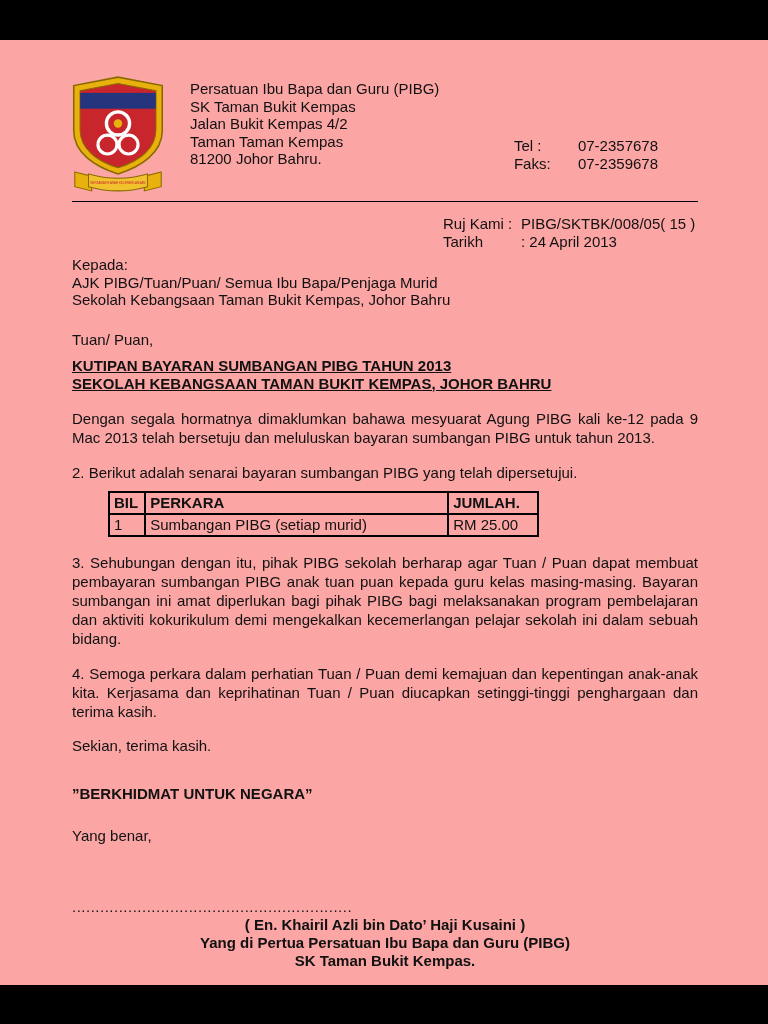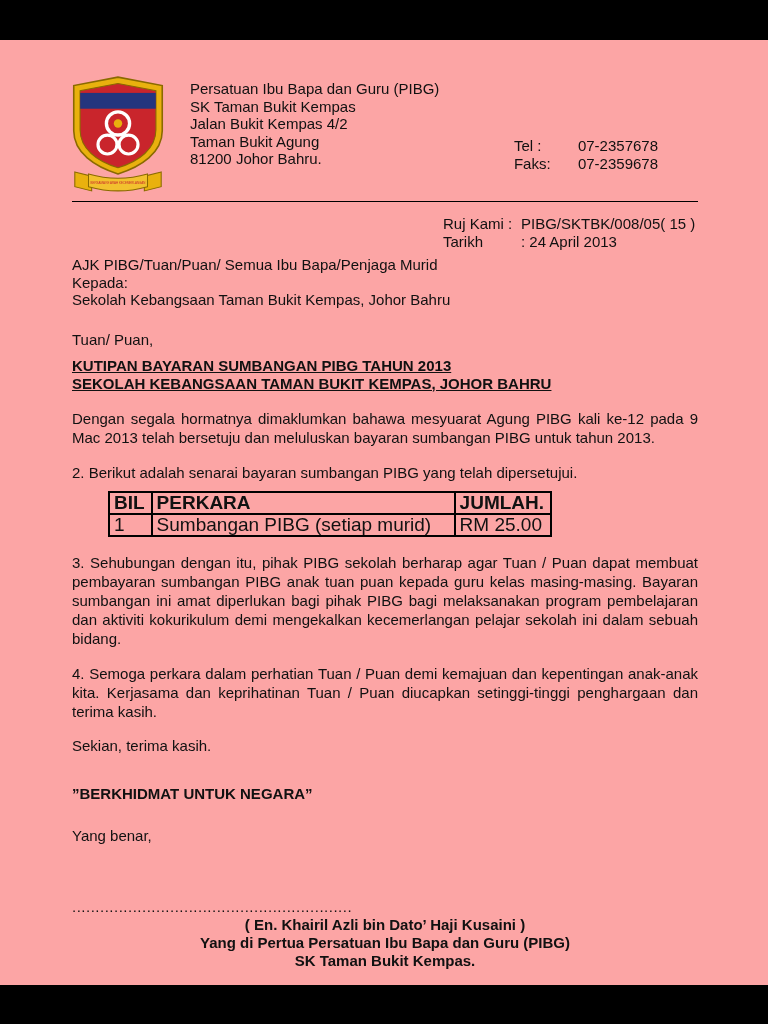--- a/index.html
+++ b/index.html
@@ -48,21 +48,21 @@
   .salutation { margin-top: 21px; }
   .subject { margin-top: 8px; line-height: 18px; }
   .b { font-weight: bold; }
   .u { text-decoration: underline; }
   .para { margin-top: 16px; text-align: justify; }
   .tbl { border-collapse: collapse; margin: 9px 0 0 36px; }
   .tbl th, .tbl td {
     border: 2px solid #000;
     padding: 1px 6px 2px 4px;
     text-align: left;
-    font-size: 19px;
+    font-size: 15px;
     line-height: 17px;
   }
   .col-bil { width: 36px; }
   .col-perkara { width: 303px; }
   .col-jumlah { width: 90px; }
   .closing { margin-top: 15px; }
   .slogan { margin-top: 29px; font-weight: bold; }
   .signoff { margin-top: 23px; }
   .sig-dots { margin-top: 52px; letter-spacing: 0.5px; }
   .sig-name, .sig-title { font-weight: bold; line-height: 18px; text-align: center; }
@@ -102,21 +102,21 @@
           <path d="M91 92 L75 96 L75 110 L91 106 Z" fill="#E9B10E" stroke="#8a6a00" stroke-width="1"></path>
           <path d="M22 94 Q50 102 78 94 L78 106 Q50 114 22 106 Z" fill="#F2C12E" stroke="#8a6a00" stroke-width="1"></path>
           <text x="50" y="103" font-size="4" fill="#C9252C" text-anchor="middle" textLength="52" lengthAdjust="spacingAndGlyphs">BERSAMA KE ARAH KECEMERLANGAN</text>
         </svg>
       </div>
 
       <div class="lh-text">
         <div>Persatuan Ibu Bapa dan Guru (PIBG)</div>
         <div>SK Taman Bukit Kempas</div>
         <div>Jalan Bukit Kempas 4/2</div>
-        <div>Taman Bukit Agung</div>
+        <div>Taman Taman Kempas</div>
         <div>81200 Johor Bahru.</div>
       </div>
 
       <div class="lh-contact">
         <div class="contact-row">
           <span class="contact-label">Tel  :</span>
           <span>07-2357678</span>
         </div>
         <div class="contact-row">
           <span class="contact-label">Faks:</span>
@@ -132,22 +132,22 @@
         <span class="ref-label">Ruj Kami :</span>
         <span>PIBG/SKTBK/008/05( 15 )</span>
       </div>
       <div class="ref-row">
         <span class="ref-label">Tarikh</span>
         <span>: 24 April 2013</span>
       </div>
     </div>
 
     <div class="recipient">
+      <div>Kepada:</div>
       <div>AJK PIBG/Tuan/Puan/ Semua Ibu Bapa/Penjaga Murid</div>
-      <div>Kepada:</div>
       <div>Sekolah Kebangsaan Taman Bukit Kempas, Johor Bahru</div>
     </div>
 
     <div class="salutation">Tuan/ Puan,</div>
 
     <div class="subject">
       <div class="b u">KUTIPAN BAYARAN SUMBANGAN PIBG TAHUN 2013</div>
       <div class="b u">SEKOLAH KEBANGSAAN TAMAN BUKIT KEMPAS, JOHOR BAHRU</div>
     </div>
 

